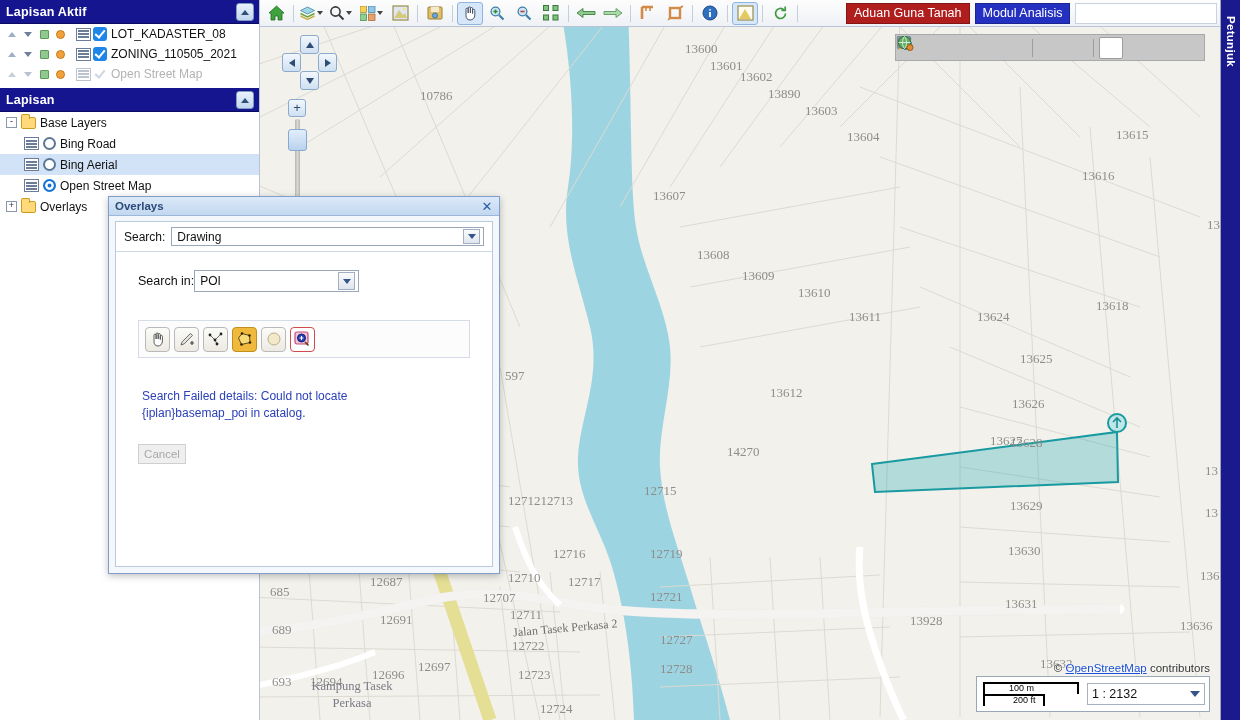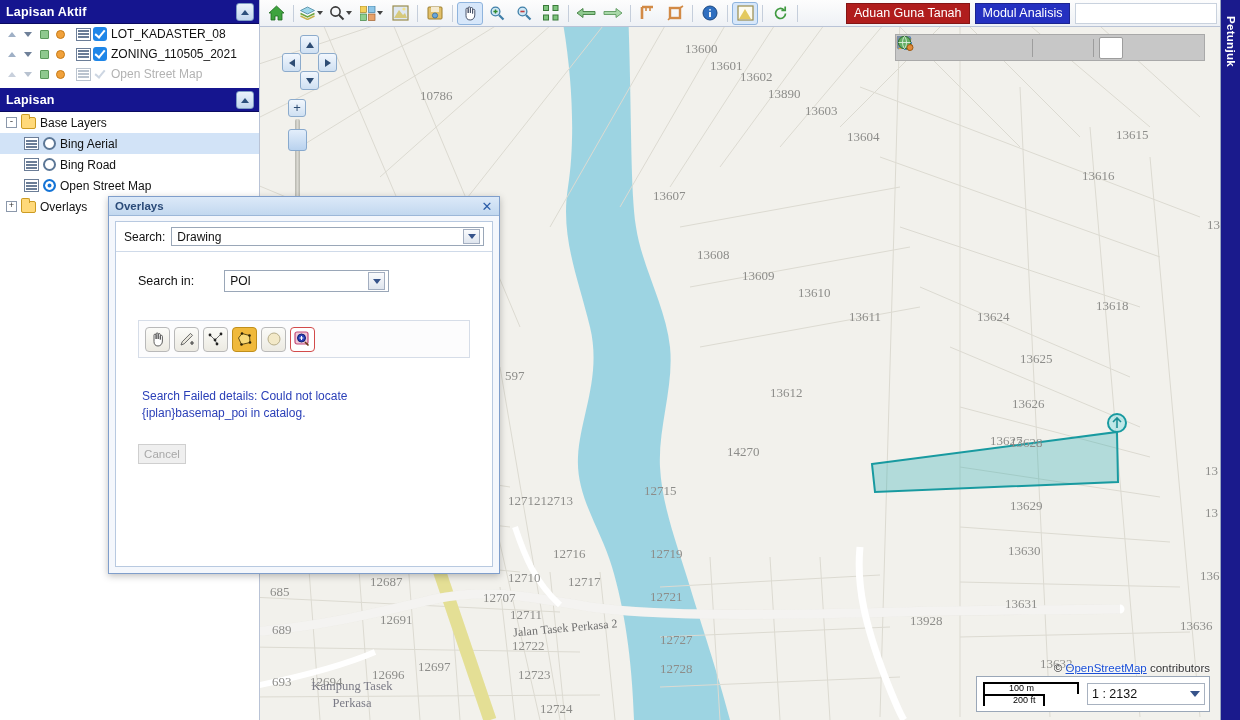--- a/index.html
+++ b/index.html
@@ -138,21 +138,21 @@
   #dlg-body{ position:absolute; left:6px; top:24px; right:6px; bottom:6px;
     background:#fff; border:1px solid #b8c9e0; }
   .srchbar{ height:30px; border-bottom:1px solid #cfdae9; display:flex; align-items:center; padding:0 8px; gap:6px; }
   .srchbar label{ font-size:12px; color:#111; }
   .combo{ height:19px; background:#fff; border:1px solid #9aa7b8; display:flex;
     align-items:center; justify-content:space-between; padding:0 3px 0 5px; font-size:12px; color:#111; }
   .combo .btnc{ width:17px; height:15px; background:linear-gradient(#fafbfd,#dfe5ee);
     border:1px solid #a3aec0; display:flex; align-items:center; justify-content:center; }
   .combo .cv{ width:0;height:0;border-left:4px solid transparent;border-right:4px solid transparent;border-top:5px solid #36538a; }
   #searchcombo{ flex:1; }
-  .row2{ display:flex; align-items:center; padding:18px 0 0 22px; gap:30px; }
+  .row2{ display:flex; align-items:center; padding:18px 0 0 22px; }
   .row2 label{ font-size:12.5px; color:#111; }
   #poicombo{ width:165px; height:22px; }
   #drawtools{ margin:28px 22px 0 22px; height:38px; border:1px solid #d6dde8;
     background:#fcfcfd; display:flex; align-items:center; padding:0 6px; gap:4px; }
   .dtb{ width:25px; height:25px; border:1px solid #b9b9b9; border-radius:4px;
     background:linear-gradient(#fbfbf8,#eceae2); display:flex; align-items:center; justify-content:center; }
   .dtb.sel-y{ background:#f0b93b; border-color:#c08f1c; }
   .dtb.sel-r{ background:#fff; border:1px solid #d24b4b; }
   #failmsg{ margin:30px 0 0 26px; width:300px; font-size:12px; color:#2a3fb8; line-height:17px; }
   #cancelbtn{ margin:22px 0 0 22px; width:48px; height:20px; border:1px solid #cfcfcf;
@@ -245,37 +245,37 @@
           <i></i>
         </div>
     </div>
 
     <div id="tree">
       <div class="trow">
         <span class="exp">-</span>
         <span class="folder"></span>
         <span>Base Layers</span>
       </div>
+      <div class="trow">
+        <span class="legend-ico indent1" style="margin-left:24px">
+            <span></span>
+            <span></span>
+            <span></span>
+          </span>
+        <span class="radio"></span>
+        <span>Bing Road</span>
+      </div>
       <div class="trow sel">
         <span class="legend-ico indent1" style="margin-left:24px">
             <span></span>
             <span></span>
             <span></span>
           </span>
         <span class="radio"></span>
         <span>Bing Aerial</span>
-      </div>
-      <div class="trow">
-        <span class="legend-ico indent1" style="margin-left:24px">
-            <span></span>
-            <span></span>
-            <span></span>
-          </span>
-        <span class="radio"></span>
-        <span>Bing Road</span>
       </div>
       <div class="trow">
         <span class="legend-ico indent1" style="margin-left:24px">
             <span></span>
             <span></span>
             <span></span>
           </span>
         <span class="radio on"></span>
         <span>Open Street Map</span>
       </div>

